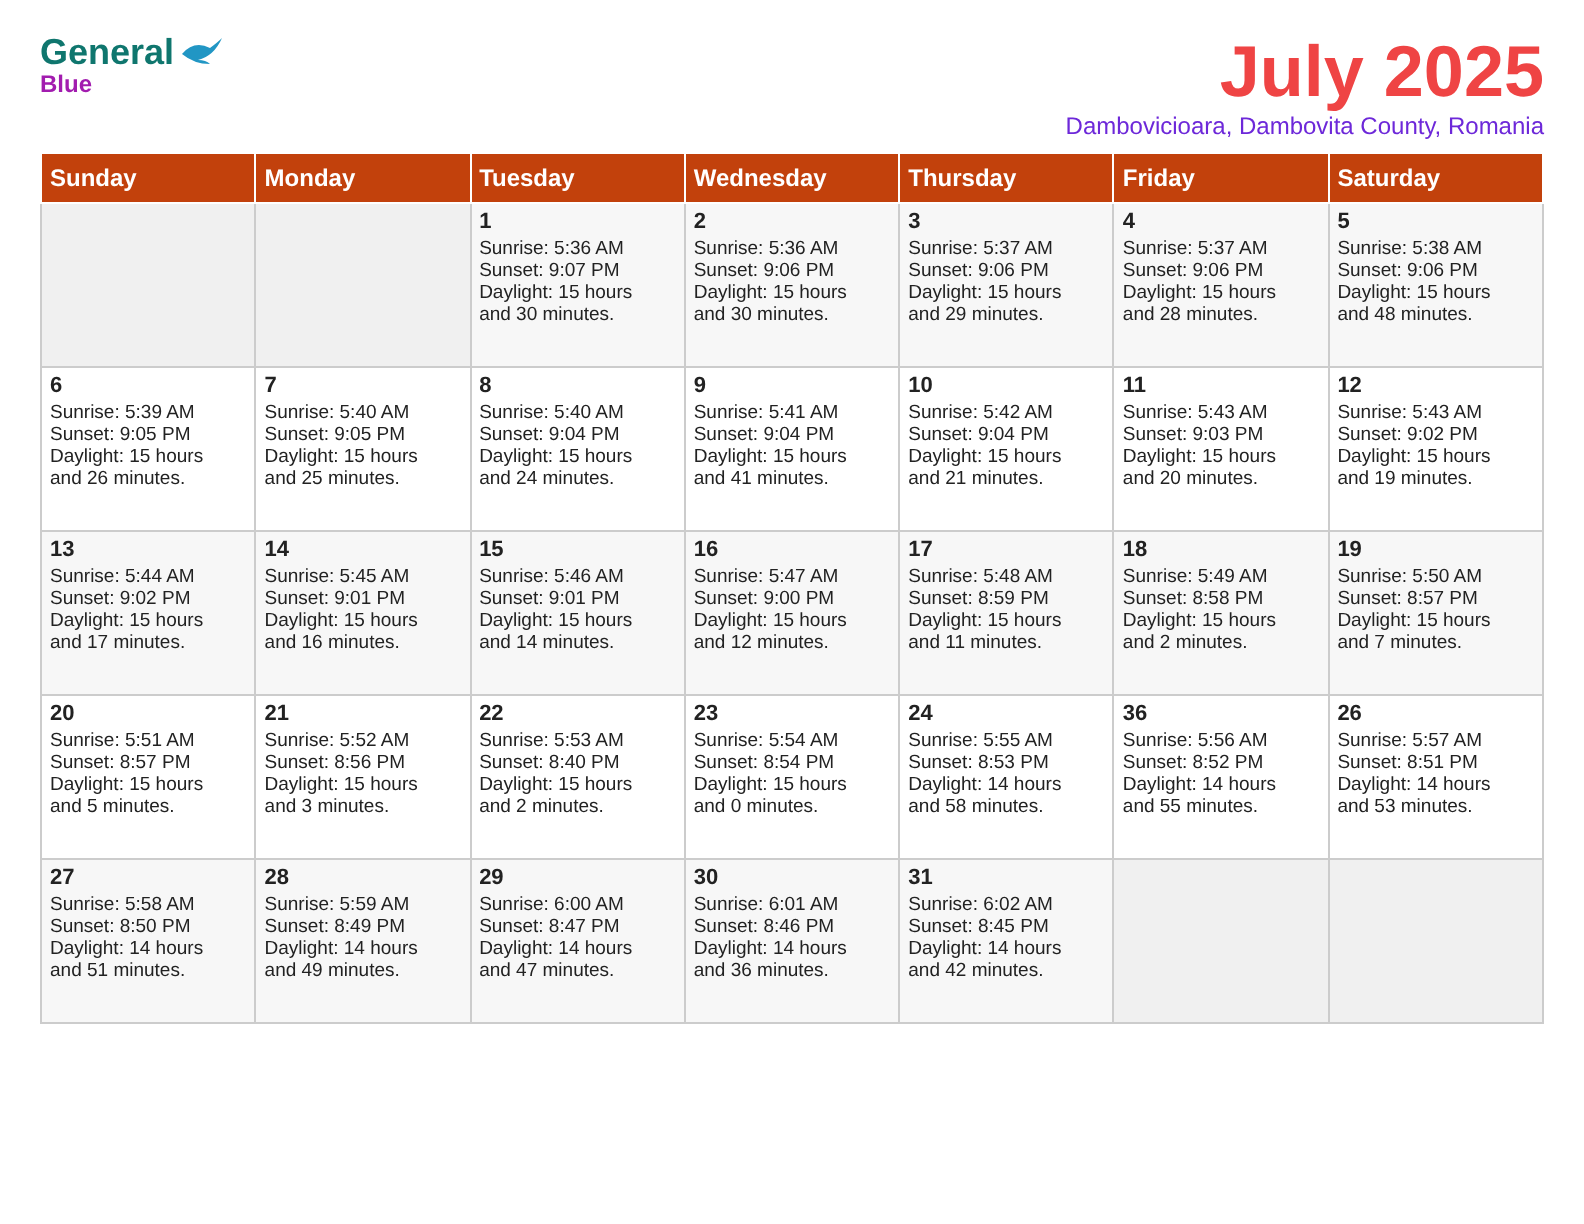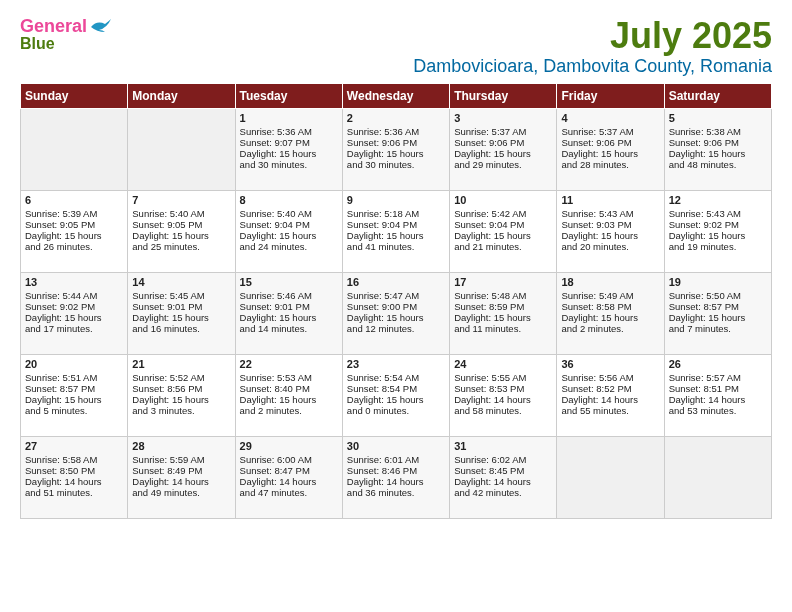--- a/index.html
+++ b/index.html
@@ -30,34 +30,34 @@
     .logo-row {
       display: flex;
       align-items: center;
     }
     .title-block {
       text-align: right;
     }
     .month-year {
       font-size: 36px;
       font-weight: bold;
-      color: #4d7c0f;
+      color: #ef4444;
       line-height: 1.1;
     }
     .location {
-      font-size: 18px;
-      color: #0369a1;
+      font-size: 12px;
+      color: #6d28d9;
     }
     .calendar {
       width: 100%;
       border-collapse: collapse;
       table-layout: fixed;
     }
     .calendar th {
-      background: #7f1d1d;
+      background: #c2410c;
       color: #fff;
       font-size: 12px;
       font-weight: bold;
       padding: 5px 4px;
       text-align: left;
       border: 1px solid #fff;
     }
     .calendar td {
       border: 1px solid #ccc;
       vertical-align: top;
@@ -83,26 +83,26 @@
       background: #f0f0f0 !important;
     }
   </style>
 </head>
 <body>
 <div class="page">
 
   <div class="header">
     <div class="logo">
       <div class="logo-row">
-        <span style="font-size:18px;font-weight:bold;color:#ec4899;">General</span>
+        <span style="font-size:18px;font-weight:bold;color:#0f766e;">General</span>
         <svg width="22" height="18" viewBox="0 0 22 18" style="margin-left:2px;">
           <path d="M2,9 Q8,2 16,6 Q20,3 22,1 Q18,10 10,12 Q14,12 16,14 Q8,14 2,9Z" fill="#2196c4"></path>
         </svg>
       </div>
-      <span style="font-size:16px;font-weight:bold;color:#4d7c0f;margin-top:-2px;">Blue</span>
+      <span style="font-size:12px;font-weight:bold;color:#a21caf;margin-top:-2px;">Blue</span>
     </div>
     <div class="title-block">
       <div class="month-year">July 2025</div>
       <div class="location">Dambovicioara, Dambovita County, Romania</div>
     </div>
   </div>
 
   <table class="calendar">
     <thead>
       <tr>
@@ -172,21 +172,21 @@
           </td>
           <td>
             <span class="day-num">8</span>
             <div>Sunrise: 5:40 AM</div>
             <div>Sunset: 9:04 PM</div>
             <div>Daylight: 15 hours</div>
             <div>and 24 minutes.</div>
           </td>
           <td>
             <span class="day-num">9</span>
-            <div>Sunrise: 5:18 AM</div>
+            <div>Sunrise: 5:41 AM</div>
             <div>Sunset: 9:04 PM</div>
             <div>Daylight: 15 hours</div>
             <div>and 41 minutes.</div>
           </td>
           <td>
             <span class="day-num">10</span>
             <div>Sunrise: 5:42 AM</div>
             <div>Sunset: 9:04 PM</div>
             <div>Daylight: 15 hours</div>
             <div>and 21 minutes.</div>

